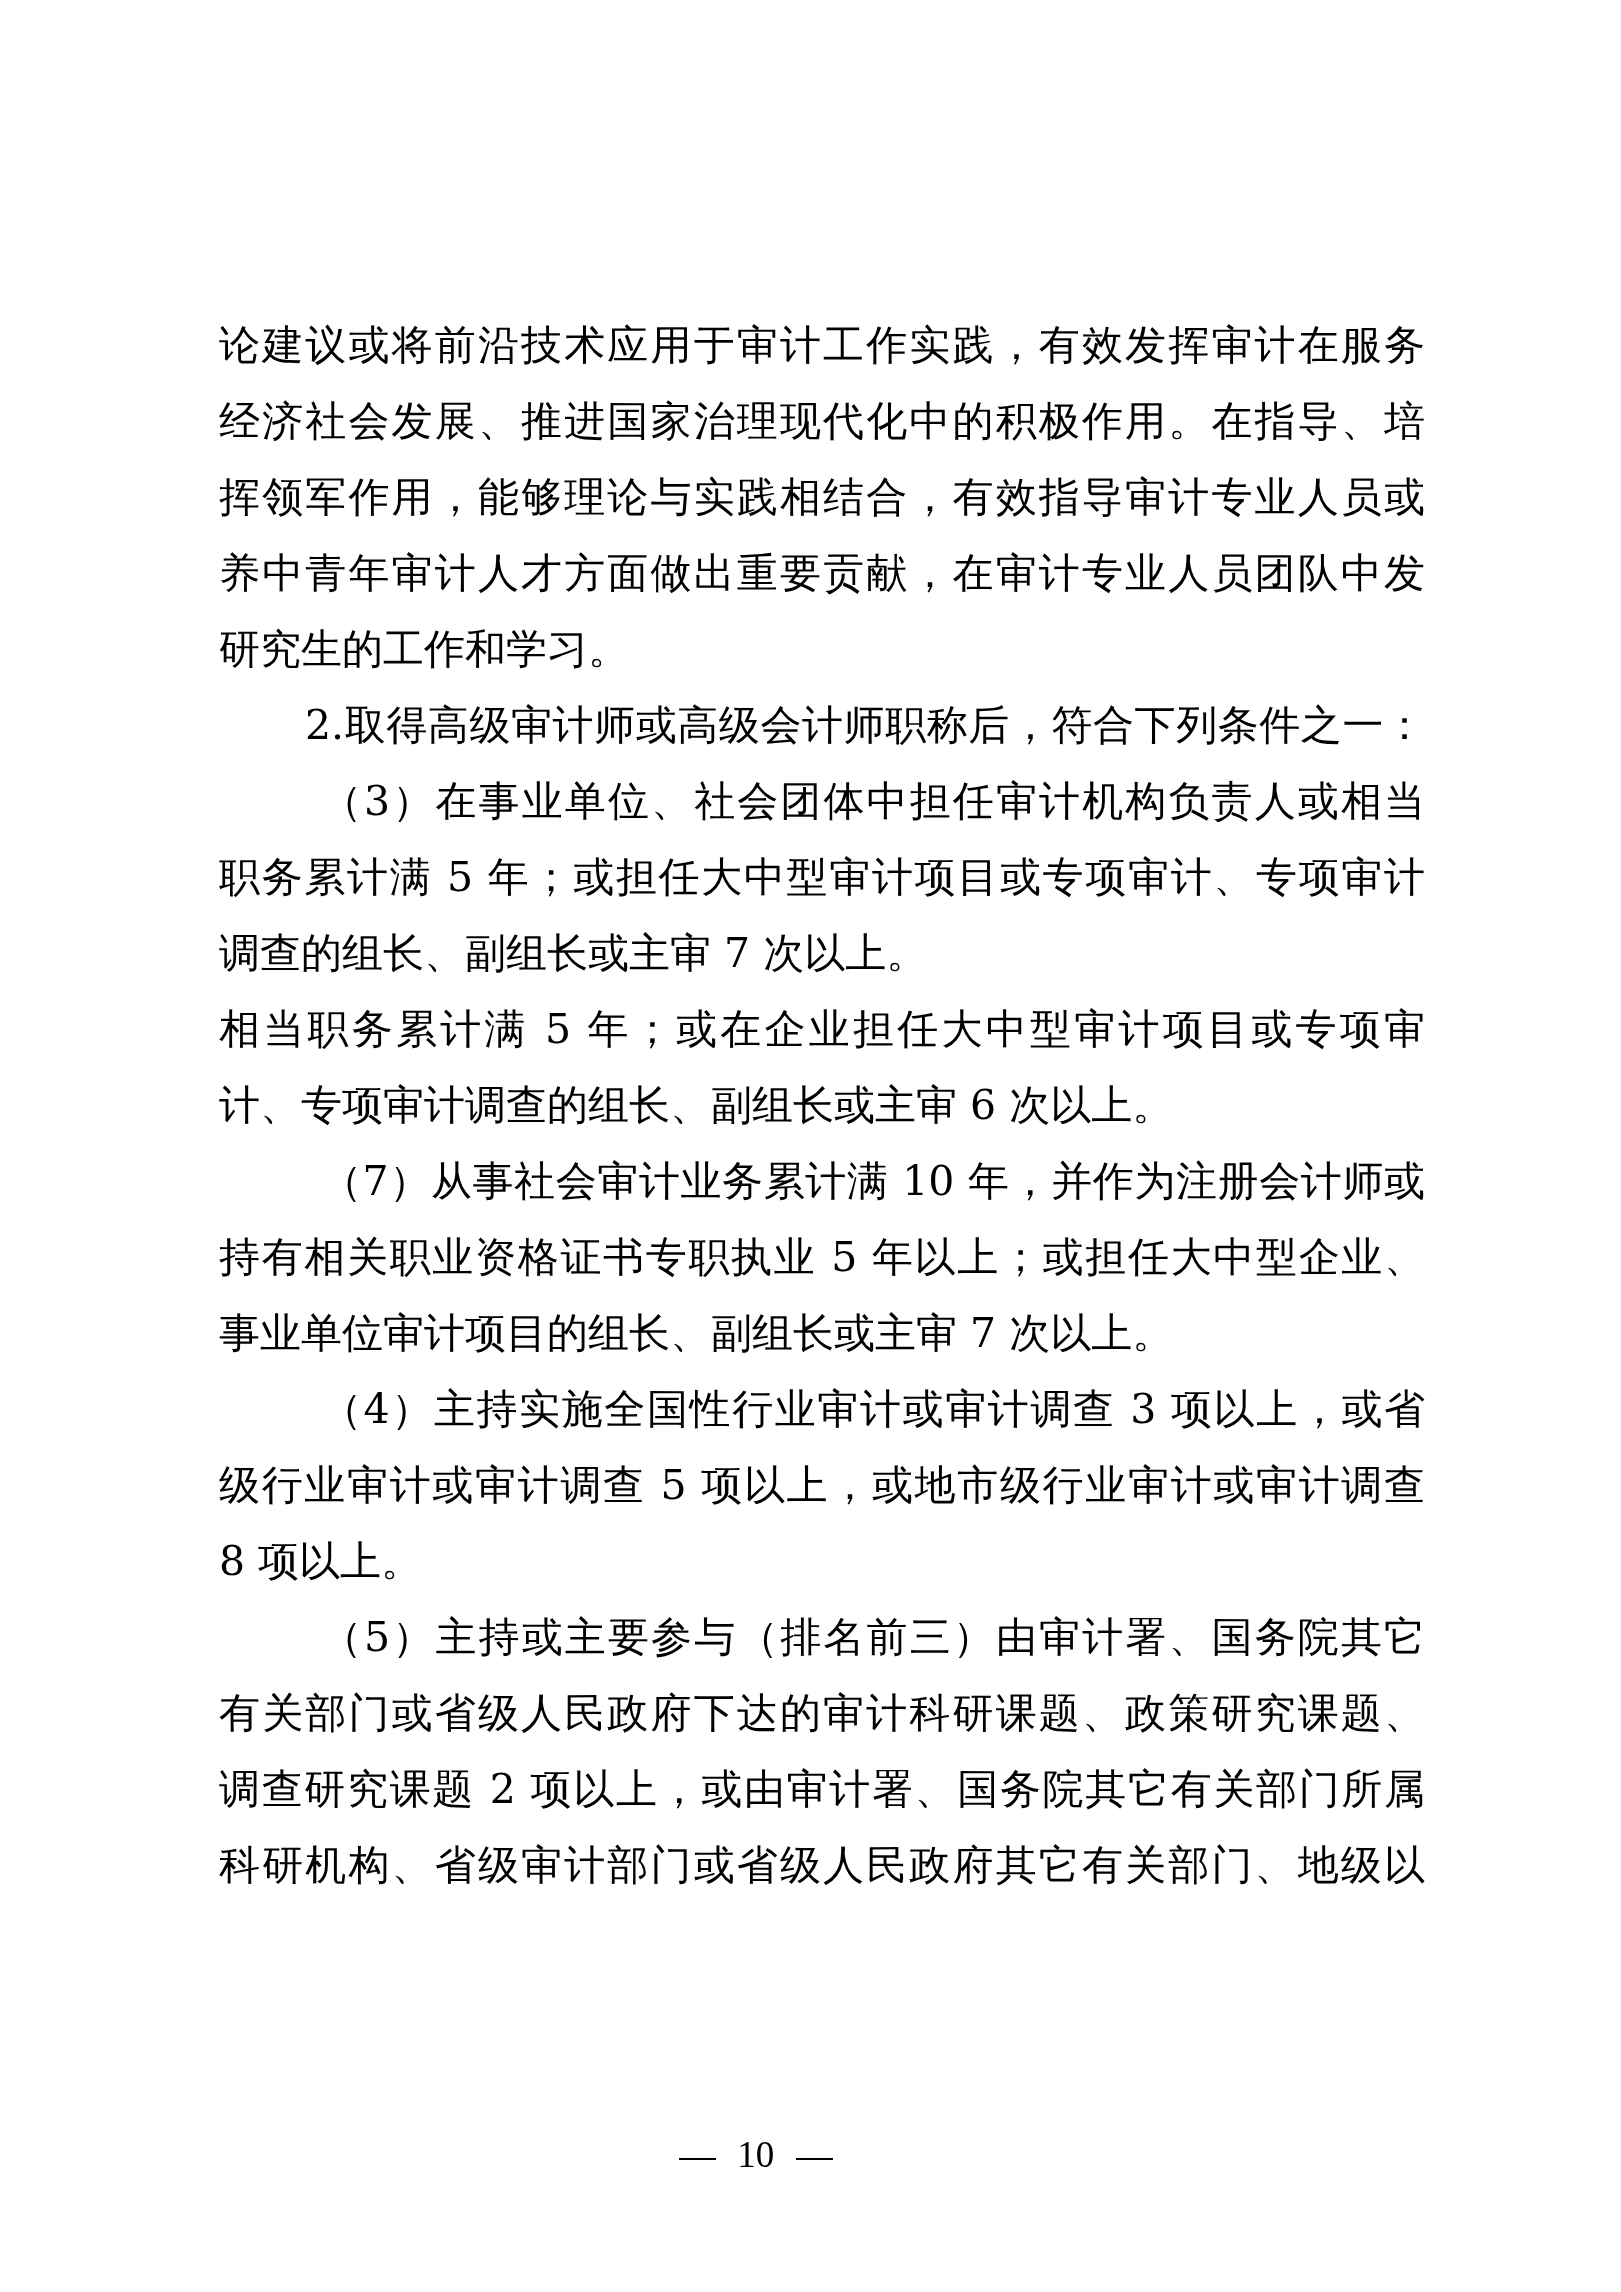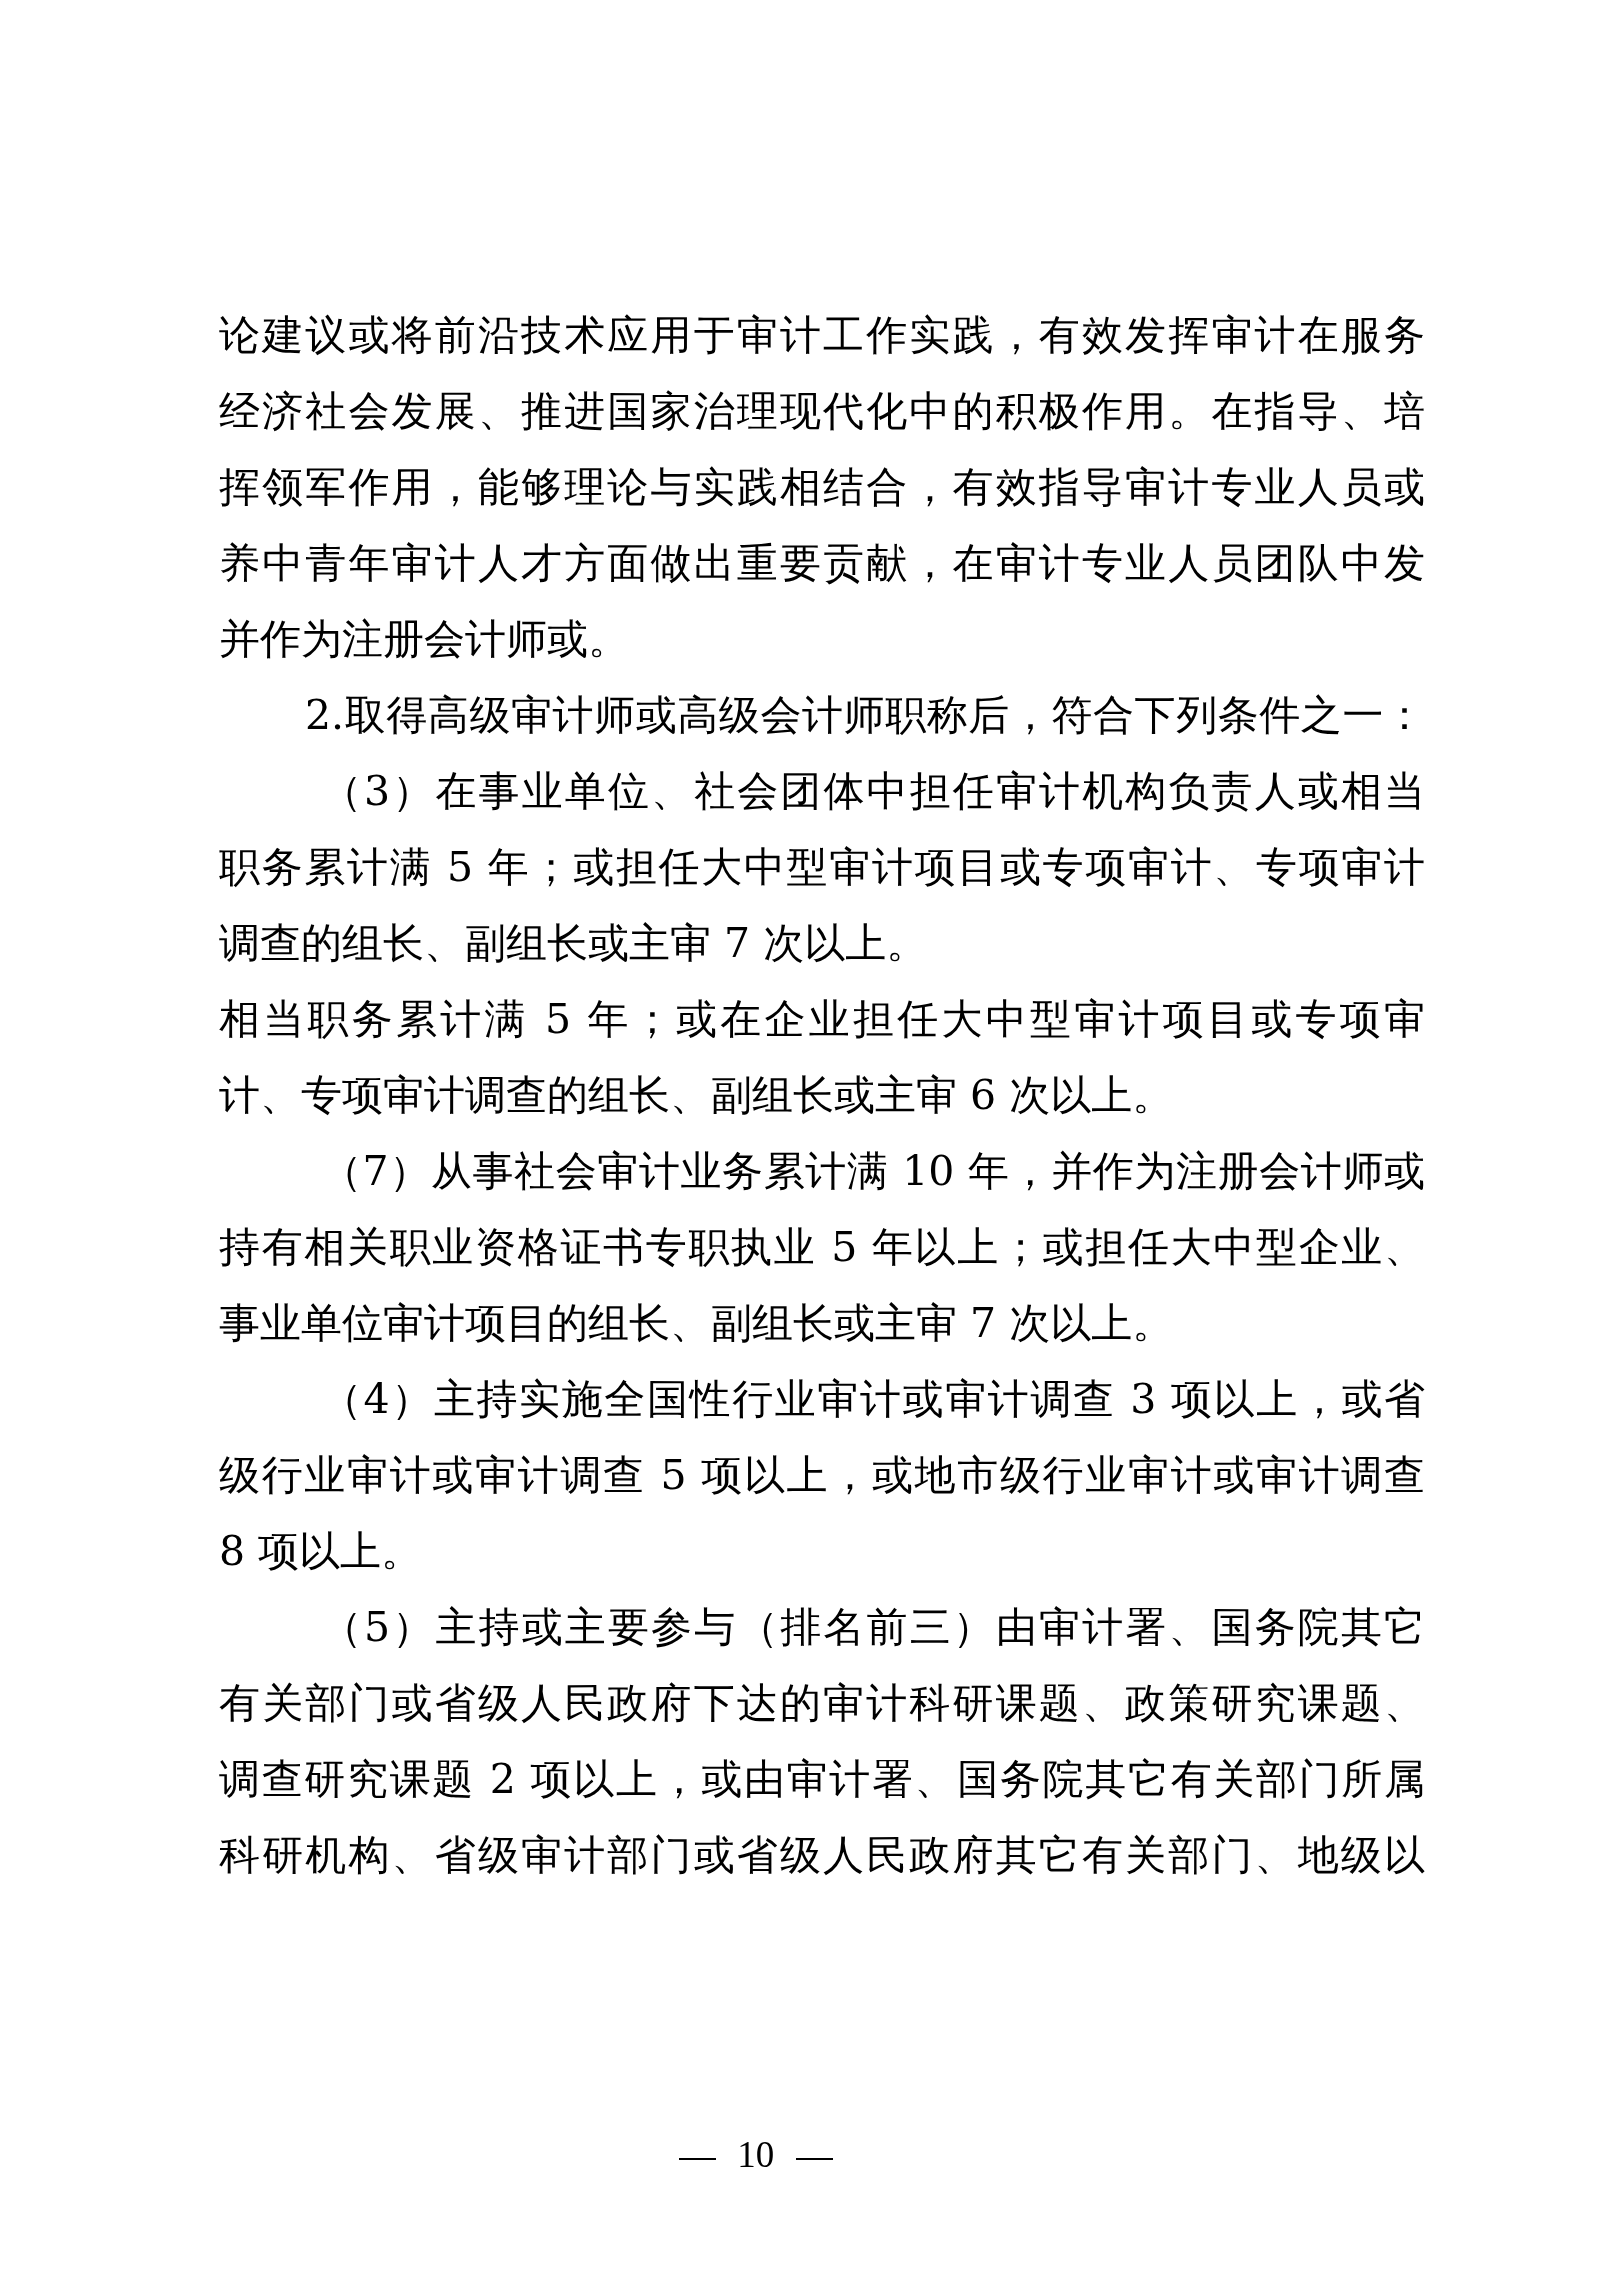--- a/index.html
+++ b/index.html
@@ -11,21 +11,21 @@
       width: 1621px;
       height: 2293px;
       position: relative;
       overflow: hidden;
       color: #000000;
       font-family: "DejaVu Serif", "Liberation Serif", serif;
     }
     .page-body {
       position: absolute;
       left: 219px;
-      top: 297px;
+      top: 307px;
       width: 1206px;
     }
     .line {
       display: block;
       height: 76px;
       line-height: 76px;
       font-size: 41px;
       white-space: nowrap;
       text-align: justify;
       text-align-last: justify;
@@ -63,21 +63,21 @@
     }
   </style>
 </head>
 <body>
 
 <div class="page-body">
   <span class="line">论建议或将前沿技术应用于审计工作实践，有效发挥审计在服务</span>
   <span class="line">经济社会发展、推进国家治理现代化中的积极作用。在指导、培</span>
   <span class="line">挥领军作用，能够理论与实践相结合，有效指导审计专业人员或</span>
   <span class="line">养中青年审计人才方面做出重要贡献，在审计专业人员团队中发</span>
-  <span class="line last">并作为注册会计师或。</span>
+  <span class="line last">研究生的工作和学习。</span>
   <span class="line indent">2.取得高级审计师或高级会计师职称后，符合下列条件之一：</span>
   <span class="line indent-sub">（3）在事业单位、社会团体中担任审计机构负责人或相当</span>
   <span class="line">职务累计满 5 年；或担任大中型审计项目或专项审计、专项审计</span>
   <span class="line last">调查的组长、副组长或主审 7 次以上。</span>
   <span class="line">相当职务累计满 5 年；或在企业担任大中型审计项目或专项审</span>
   <span class="line last">计、专项审计调查的组长、副组长或主审 6 次以上。</span>
   <span class="line indent-sub">（7）从事社会审计业务累计满 10 年，并作为注册会计师或</span>
   <span class="line">持有相关职业资格证书专职执业 5 年以上；或担任大中型企业、</span>
   <span class="line last">事业单位审计项目的组长、副组长或主审 7 次以上。</span>
   <span class="line indent-sub">（4）主持实施全国性行业审计或审计调查 3 项以上，或省</span>

